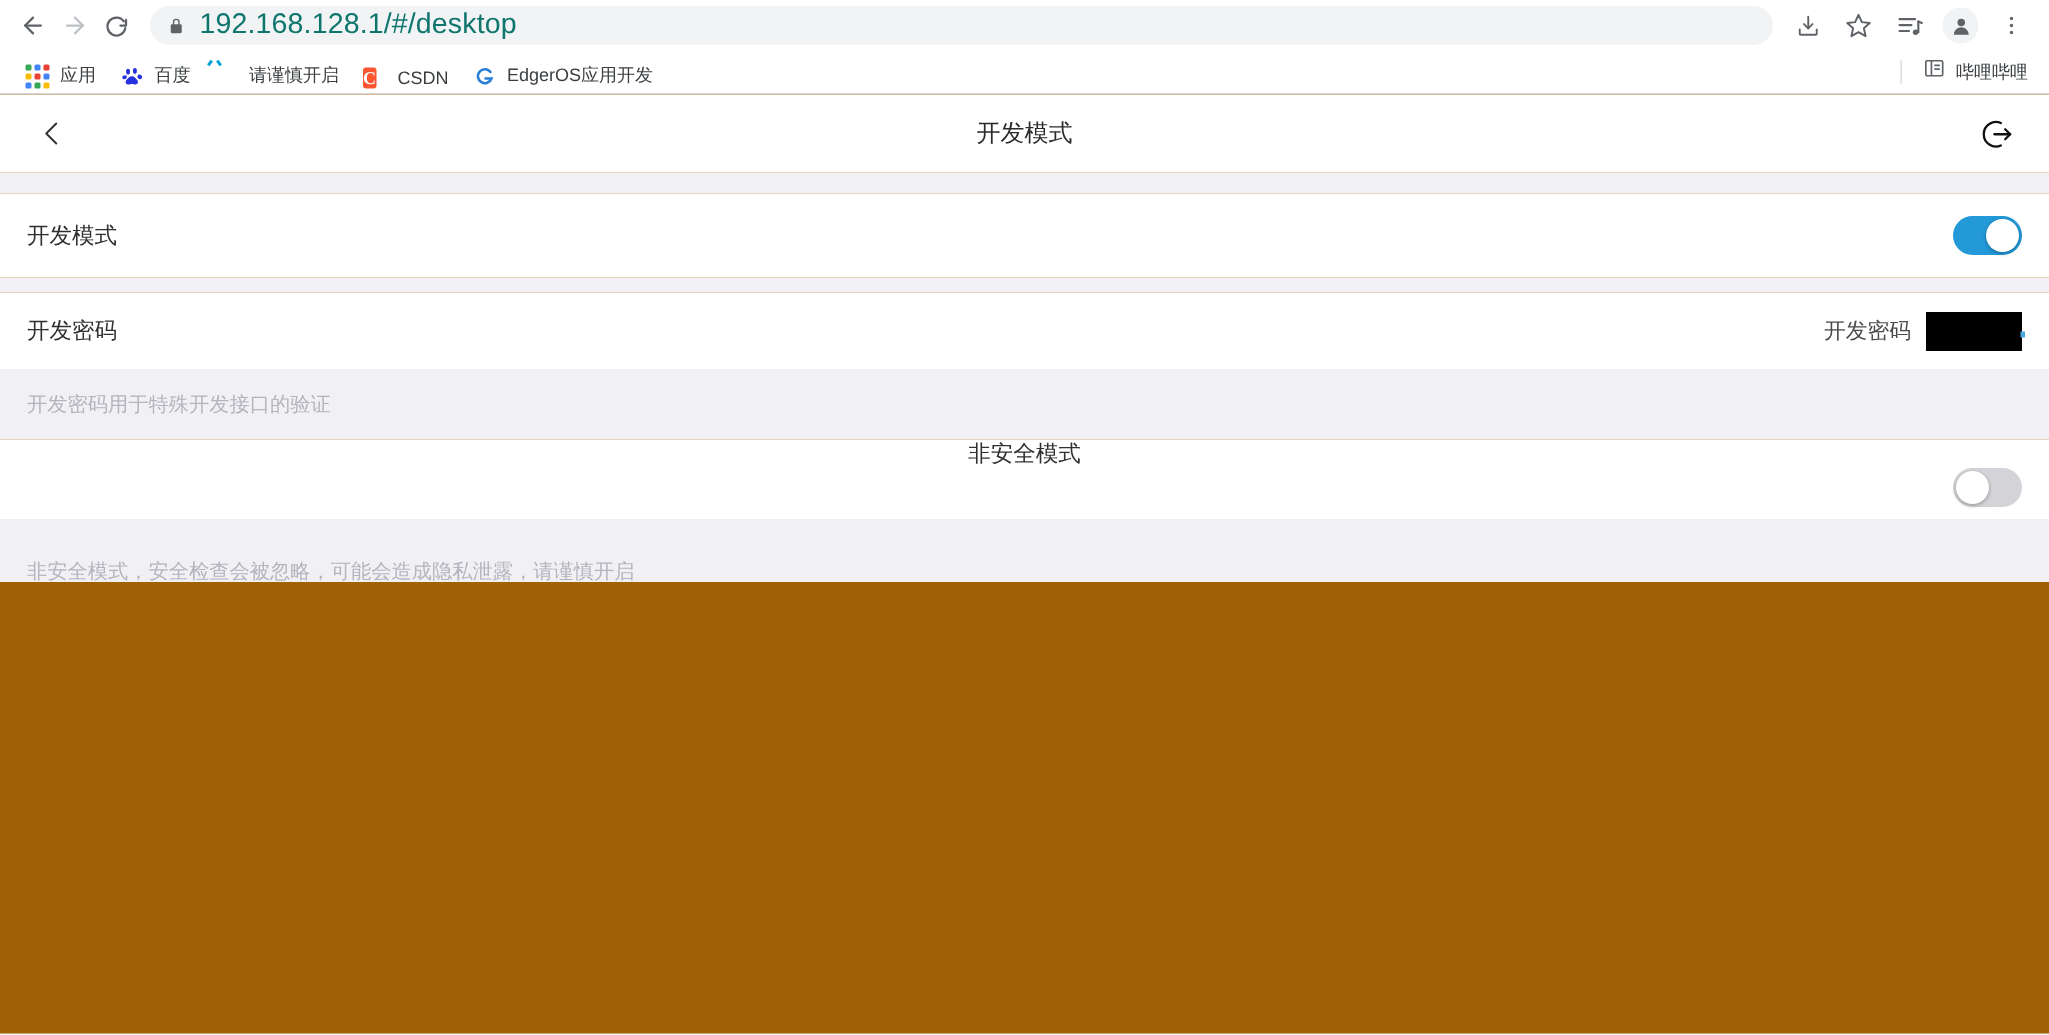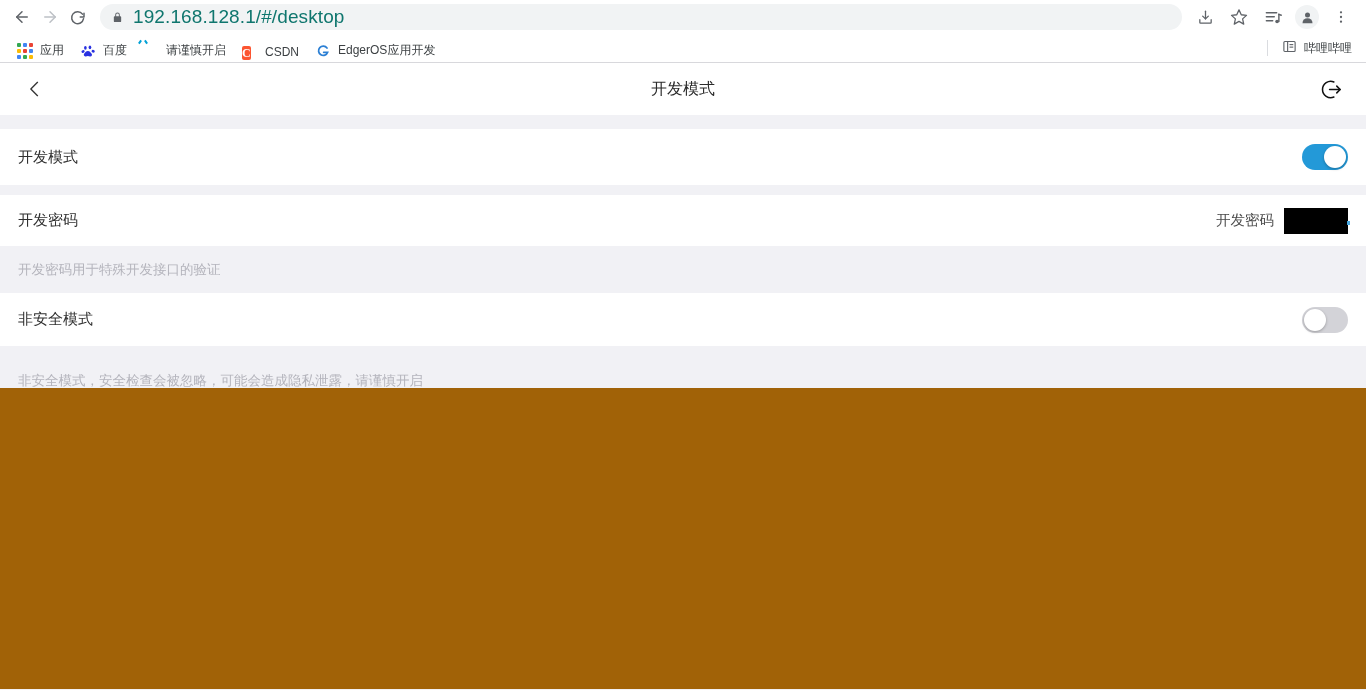--- a/index.html
+++ b/index.html
@@ -346,21 +346,21 @@
       <span class="copy-label">开发密码</span>
       <span class="redact-wrap">
         <span class="redacted"></span>
         <span class="edge"></span>
       </span>
     </span>
   </div>
 
   <div class="hint" style="height:47px;">开发密码用于特殊开发接口的验证</div>
 
-  <div class="row" style="height:53px;">
+  <div class="row" style="height:53px;flex-direction:column;">
     <span class="row-label">非安全模式</span>
     <span class="row-right">
       <span class="toggle off">
         <span class="knob"></span>
       </span>
     </span>
   </div>
 
   <div class="hint" style="height:42px; align-items:flex-start; padding-top:26px;">非安全模式，安全检查会被忽略，可能会造成隐私泄露，请谨慎开启</div>
 

